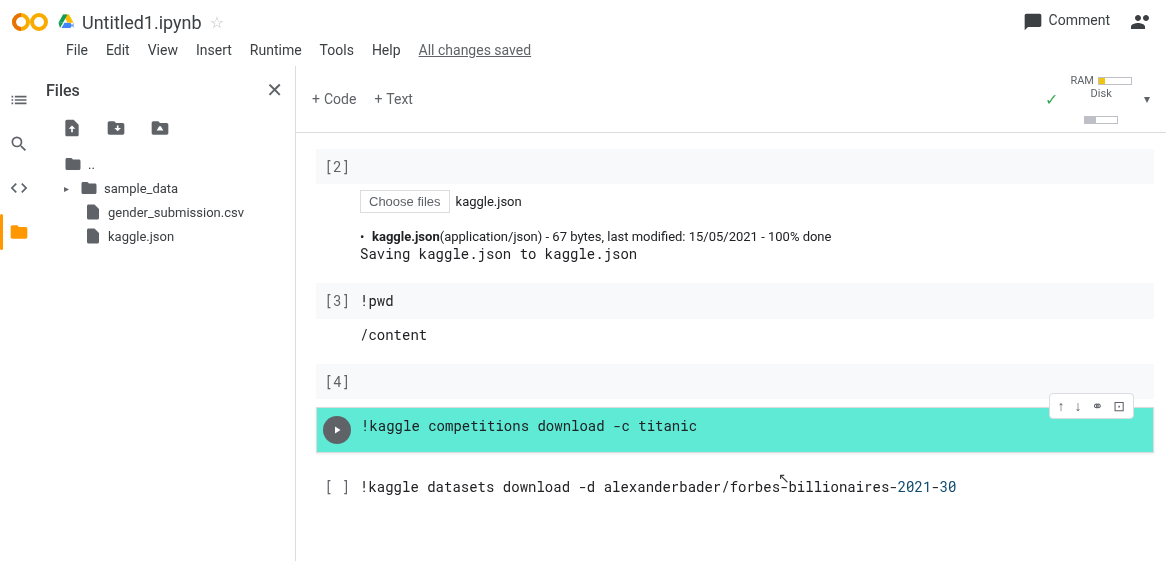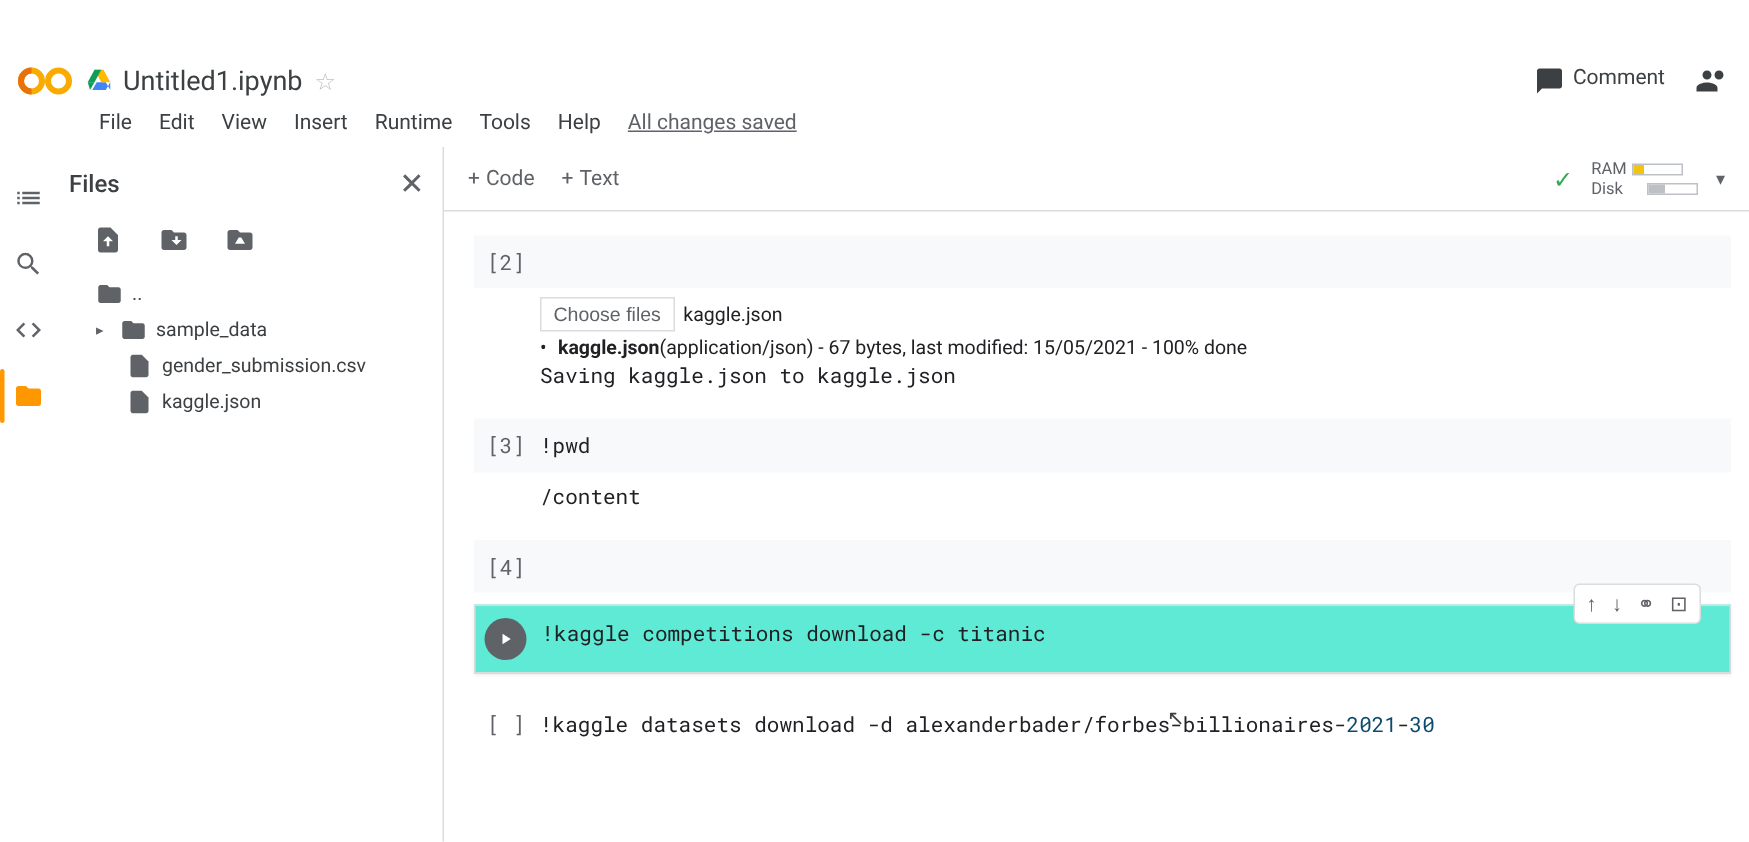--- a/index.html
+++ b/index.html
@@ -1,17 +1,17 @@
 <!DOCTYPE html>
 <html><head>
 <meta charset="utf-8">
 <style>
 * { box-sizing: border-box; margin: 0; padding: 0; }
 body { font-family: Roboto, Arial, sans-serif; font-size: 14px; color: #3c4043; background: #fff; width: 1166px; height: 561px; overflow: hidden; position: relative; }
-.header { display: flex; align-items: center; padding: 6px 12px 0 12px; height: 38px; margin-top: 32px; }
+.header { display: flex; align-items: center; padding: 6px 12px 0 12px; height: 38px; }
 .logo { width: 36px; height: 24px; margin-right: 8px; display: flex; align-items: center; }
 .drive-icon { width: 20px; height: 18px; margin-right: 6px; }
 .title { font-size: 18px; color: #3c4043; }
 .star { margin-left: 8px; color: #bdc1c6; font-size: 16px; }
 .header-right { margin-left: auto; display: flex; align-items: center; gap: 20px; }
 .comment-btn { display: flex; align-items: flex-start; gap: 6px; color: #3c4043; font-size: 14px; }
 .menu-bar { display: flex; gap: 18px; padding: 4px 12px 8px 66px; font-size: 14px; color: #3c4043; }
 .menu-item { cursor: pointer; }
 .save-status { color: #5f6368; text-decoration: underline; }
 .main { display: flex; height: calc(561px - 62px); }
@@ -181,40 +181,40 @@
         </div>
       <div class="resources">
         <span class="check">✓</span>
         <div>
           <div style="display:flex;align-items:center;gap:4px;">
               <span>RAM</span>
               <span class="bar">
                 <span class="bar-fill" style="width:20%"></span>
               </span>
             </div>
-          <div style="display:flex;align-items:center;gap:16px;">
+          <div style="display:flex;align-items:center;gap:16px;flex-direction:column;">
               <span>Disk</span>
               <span class="bar">
                 <span class="bar-fill gray" style="width:35%"></span>
               </span>
             </div>
         </div>
         <span class="dd">▾</span>
       </div>
     </div>
 
     <div class="cells">
       <div class="cell">
         <div class="cell-body">
           <div class="cell-gutter">[2]</div>
         </div>
         <div class="output">
           <div class="output-gutter"></div>
           <div class="output-body">
-            <div style="margin-bottom:4px;"><button class="choose-btn">Choose files</button><span>kaggle.json</span></div>
+            <div style="margin-bottom:16px;"><button class="choose-btn">Choose files</button><span>kaggle.json</span></div>
             <div class="upload-line"><b>kaggle.json</b><span>(application/json) - 67 bytes, last modified: 15/05/2021 - 100% done</span></div>
             <div class="output-mono">Saving kaggle.json to kaggle.json</div>
           </div>
         </div>
       </div>
 
       <div class="cell">
         <div class="cell-body">
           <div class="cell-gutter">[3]</div>
           <div class="code">!pwd</div>

